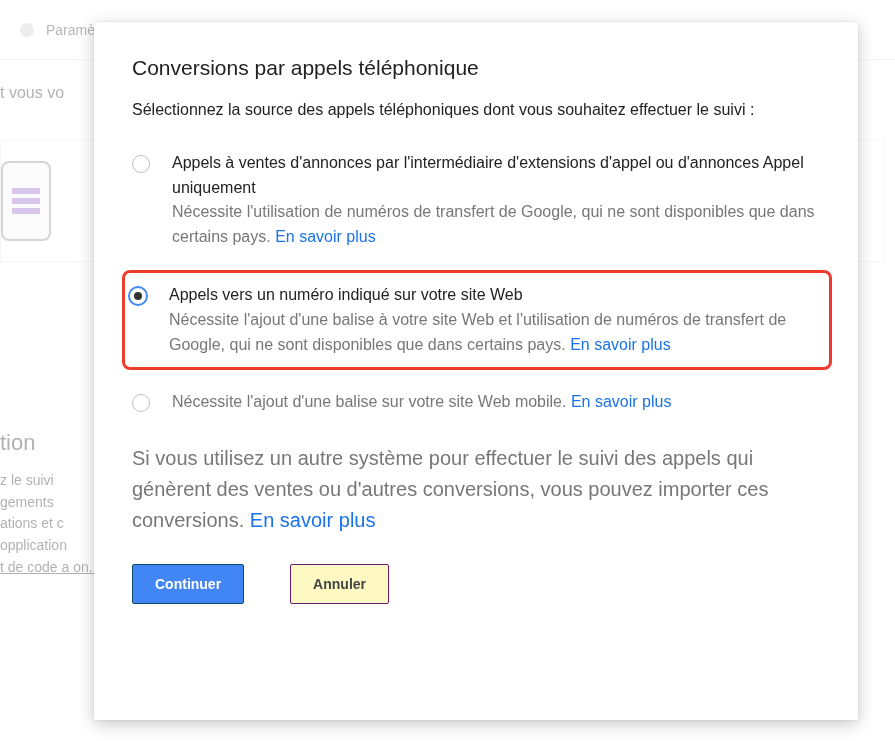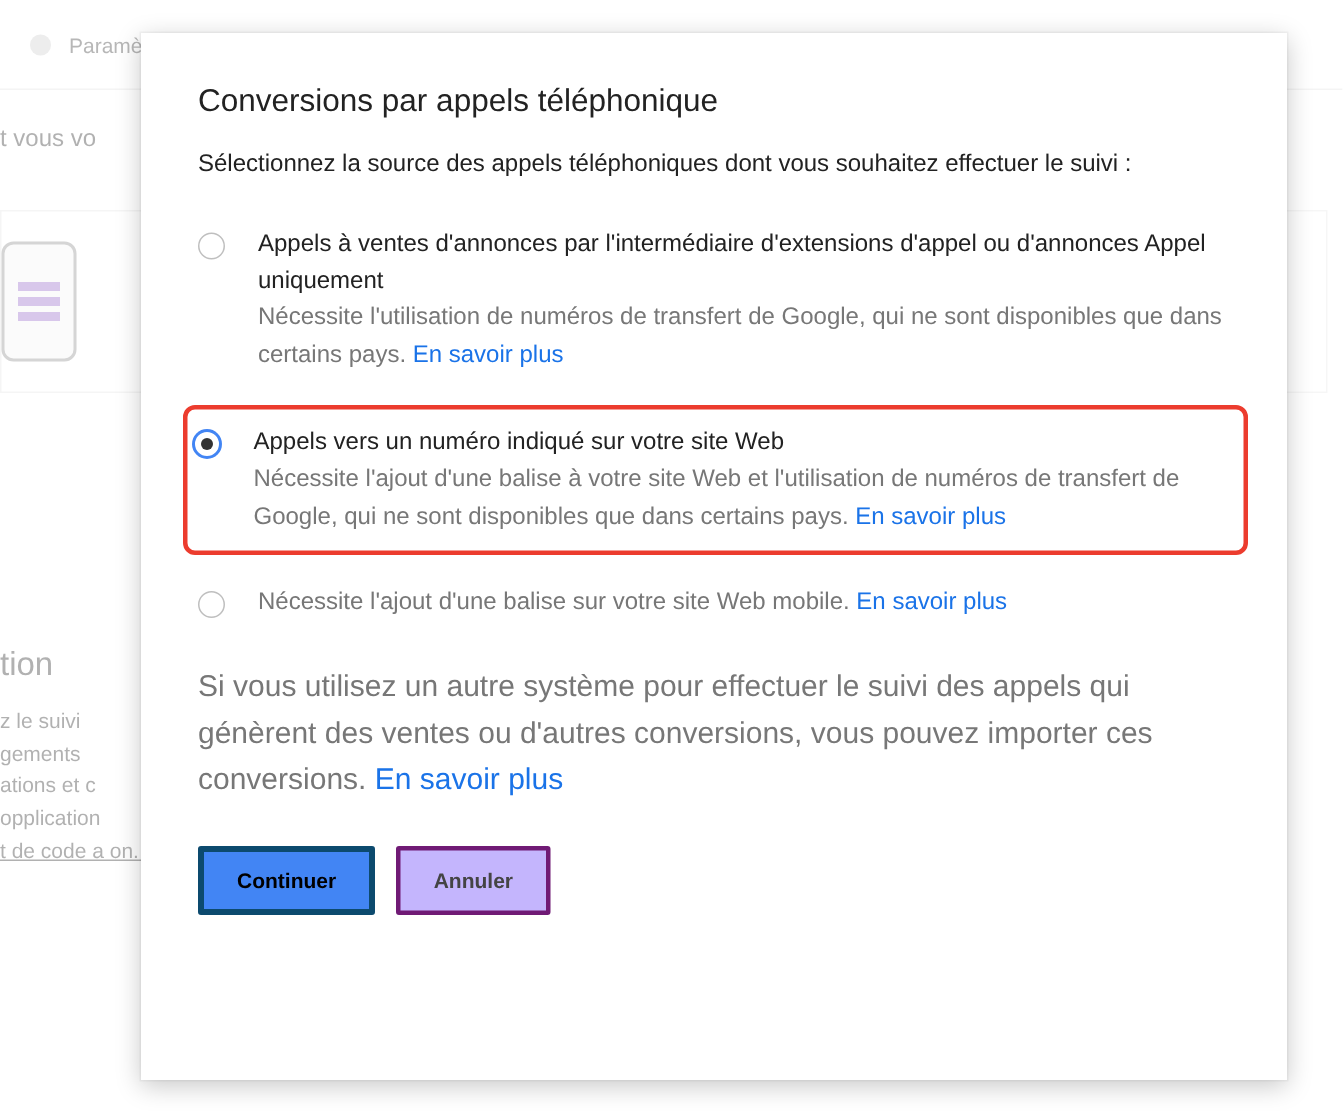--- a/index.html
+++ b/index.html
@@ -149,27 +149,28 @@
     .btn {
       font-family: inherit;
       font-size: 14px;
       font-weight: 700;
       padding: 11px 22px;
       border-radius: 2px;
       cursor: pointer;
     }
     .btn-primary {
       background: #4285f4;
-      color: #000000;
-      border: 4px solid #0c4a6e;
+      color: #ffffff;
+      border: 1px solid #0c4a6e;
     }
     .btn-secondary {
-      background: #c4b5fd;
+      background: #fef9c3;
       color: #444;
-      border: 3px solid #701a75;
+      border: 1px solid #701a75;
+      margin-left: 32px;
     }
   </style>
 </head>
 <body>
 
 <div class="bg">
   <div class="topbar">
     <span class="dot"></span>
     <span>Paramè</span>
   </div>

